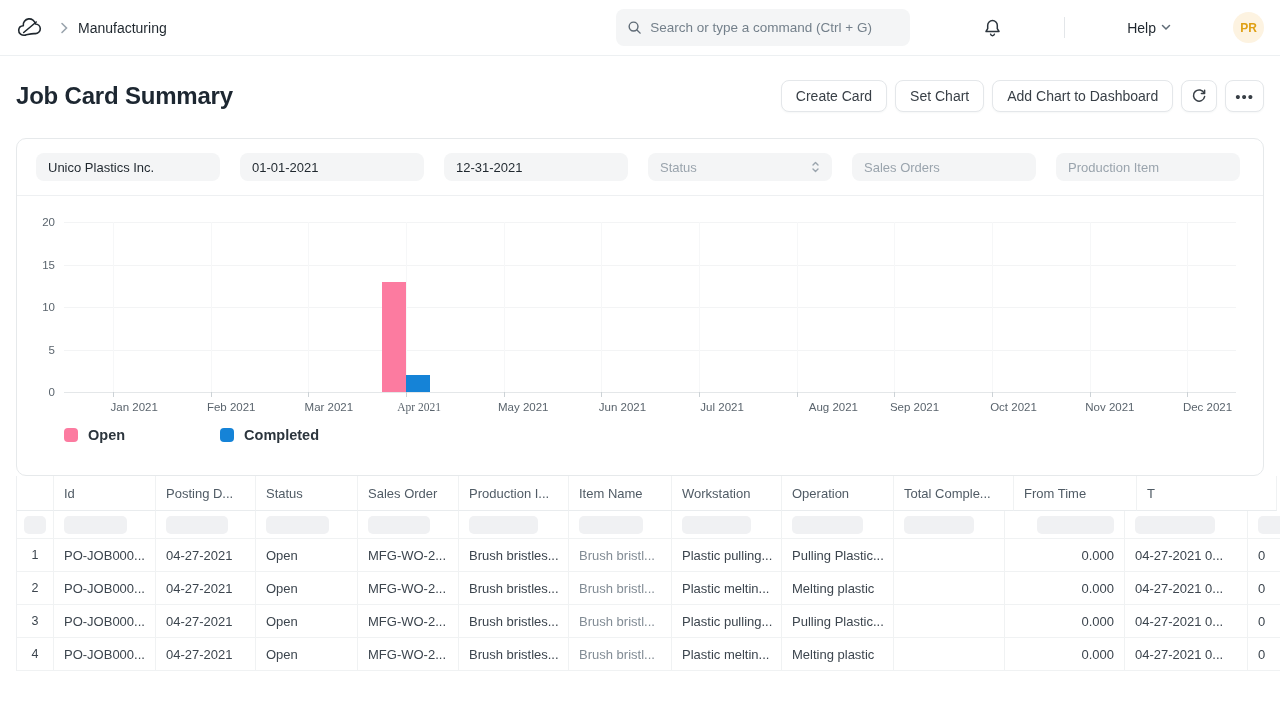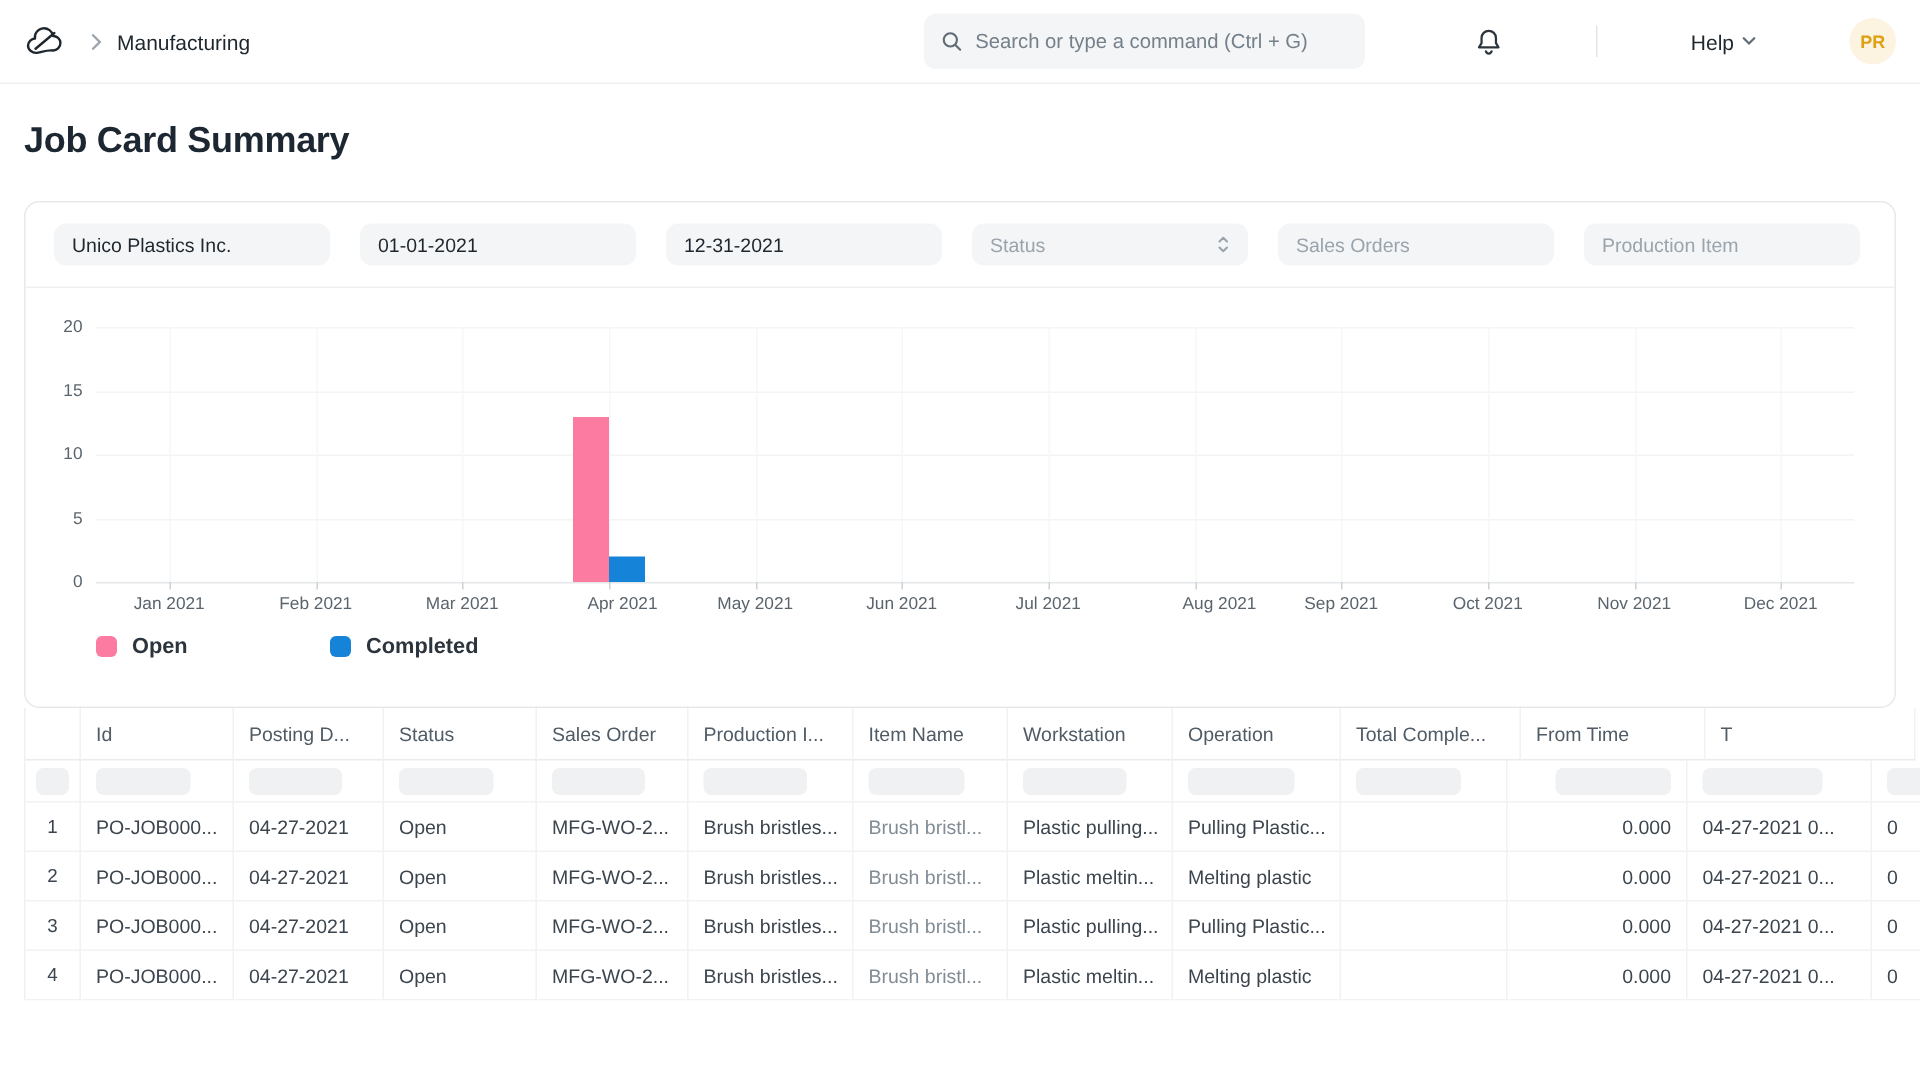--- a/index.html
+++ b/index.html
@@ -46,21 +46,21 @@
   .field .selchev { margin-left:auto; display:flex; }
 
   
   .chart { position:relative; height:279px; }
   .hgrid { position:absolute; left:47px; width:1172px; height:1px; background:#f3f4f5; }
   .hgrid.base { background:#e4e7e9; }
   .vgrid { position:absolute; width:1px; background:#f6f7f8; top:26px; height:170px; }
   .xtick { position:absolute; width:1px; height:5px; background:#ccd2d6; top:196px; }
   .ylab { position:absolute; width:38px; text-align:right; font-size:11.5px; color:#5a646d;
     transform:translateY(-50%); }
-  .xlab { position:absolute; width:90px; text-align:center; font-size:11.5px; color:#5a646d;
+  .xlab { position:absolute; width:90px; text-align:right; font-size:11.5px; color:#5a646d;
     top:205px; }
   .bar { position:absolute; cursor:pointer; }
   .legend { position:absolute; left:47px; top:231px; display:flex; align-items:center; }
   .legend-item { display:flex; align-items:center; margin-right:95px; }
   .swatch { width:14px; height:14px; border-radius:4px; margin-right:10px; }
   .legend-label { font-size:14.5px; font-weight:700; color:#2c353d; }
 
   
   .tbl { margin-left:16px; width:1264px; overflow:hidden; font-size:13px;
     border-left:1px solid #eef0f2; }
@@ -116,20 +116,34 @@
       <svg width="10" height="7" viewBox="0 0 10 7" fill="none" stroke="#5f6b76" stroke-width="1.5" stroke-linecap="round">
           <path d="M1.5 1.5 L5 5 L8.5 1.5"></path>
         </svg>
     </span>
     <span class="avatar">PR</span>
   </div>
 </div>
 
 <div class="page-head">
   <h1 class="page-title">Job Card Summary</h1>
+  <div class="actions">
+    <button class="btn">Create Card</button>
+    <button class="btn">Set Chart</button>
+    <button class="btn">Add Chart to Dashboard</button>
+    <button class="btn iconbtn">
+      <svg width="16" height="16" viewBox="0 0 16 16" fill="none" stroke="#383f46" stroke-width="1.5" stroke-linecap="round" stroke-linejoin="round">
+        <path d="M13.2 5.2 A5.6 5.6 0 1 0 13.6 8.6"></path>
+        <path d="M13.6 2.2 V5.4 H10.4"></path>
+      </svg>
+    </button>
+    <button class="btn iconbtn">
+      <span class="dots">•••</span>
+    </button>
+  </div>
 </div>
 
 <div class="card">
   <div class="filters">
     <div class="field">Unico Plastics Inc.</div>
     <div class="field">01-01-2021</div>
     <div class="field">12-31-2021</div>
     <div class="field ph">
       <span>Status</span>
       <span class="selchev">
@@ -157,21 +171,21 @@
       <div class="xtick" style="left: 95.8333px;"></div>
       <div class="xlab" style="left: 50.8333px;">Jan 2021</div>
       <div class="vgrid" style="left: 193.5px;"></div>
       <div class="xtick" style="left: 193.5px;"></div>
       <div class="xlab" style="left: 148.5px;">Feb 2021</div>
       <div class="vgrid" style="left: 291.167px;"></div>
       <div class="xtick" style="left: 291.167px;"></div>
       <div class="xlab" style="left: 246.167px;">Mar 2021</div>
       <div class="vgrid" style="left: 388.833px;"></div>
       <div class="xtick" style="left: 388.833px;"></div>
-      <div class="xlab" style="left: 353px;">Apr 2021</div>
+      <div class="xlab" style="left: 334px; font-family: Liberation Serif, serif;">Apr 2021</div>
       <div class="vgrid" style="left: 486.5px;"></div>
       <div class="xtick" style="left: 486.5px;"></div>
       <div class="xlab" style="left: 441.5px;">May 2021</div>
       <div class="vgrid" style="left: 584.167px;"></div>
       <div class="xtick" style="left: 584.167px;"></div>
       <div class="xlab" style="left: 539.167px;">Jun 2021</div>
       <div class="vgrid" style="left: 681.833px;"></div>
       <div class="xtick" style="left: 681.833px;"></div>
       <div class="xlab" style="left: 636.833px;">Jul 2021</div>
       <div class="vgrid" style="left: 779.5px;"></div>

